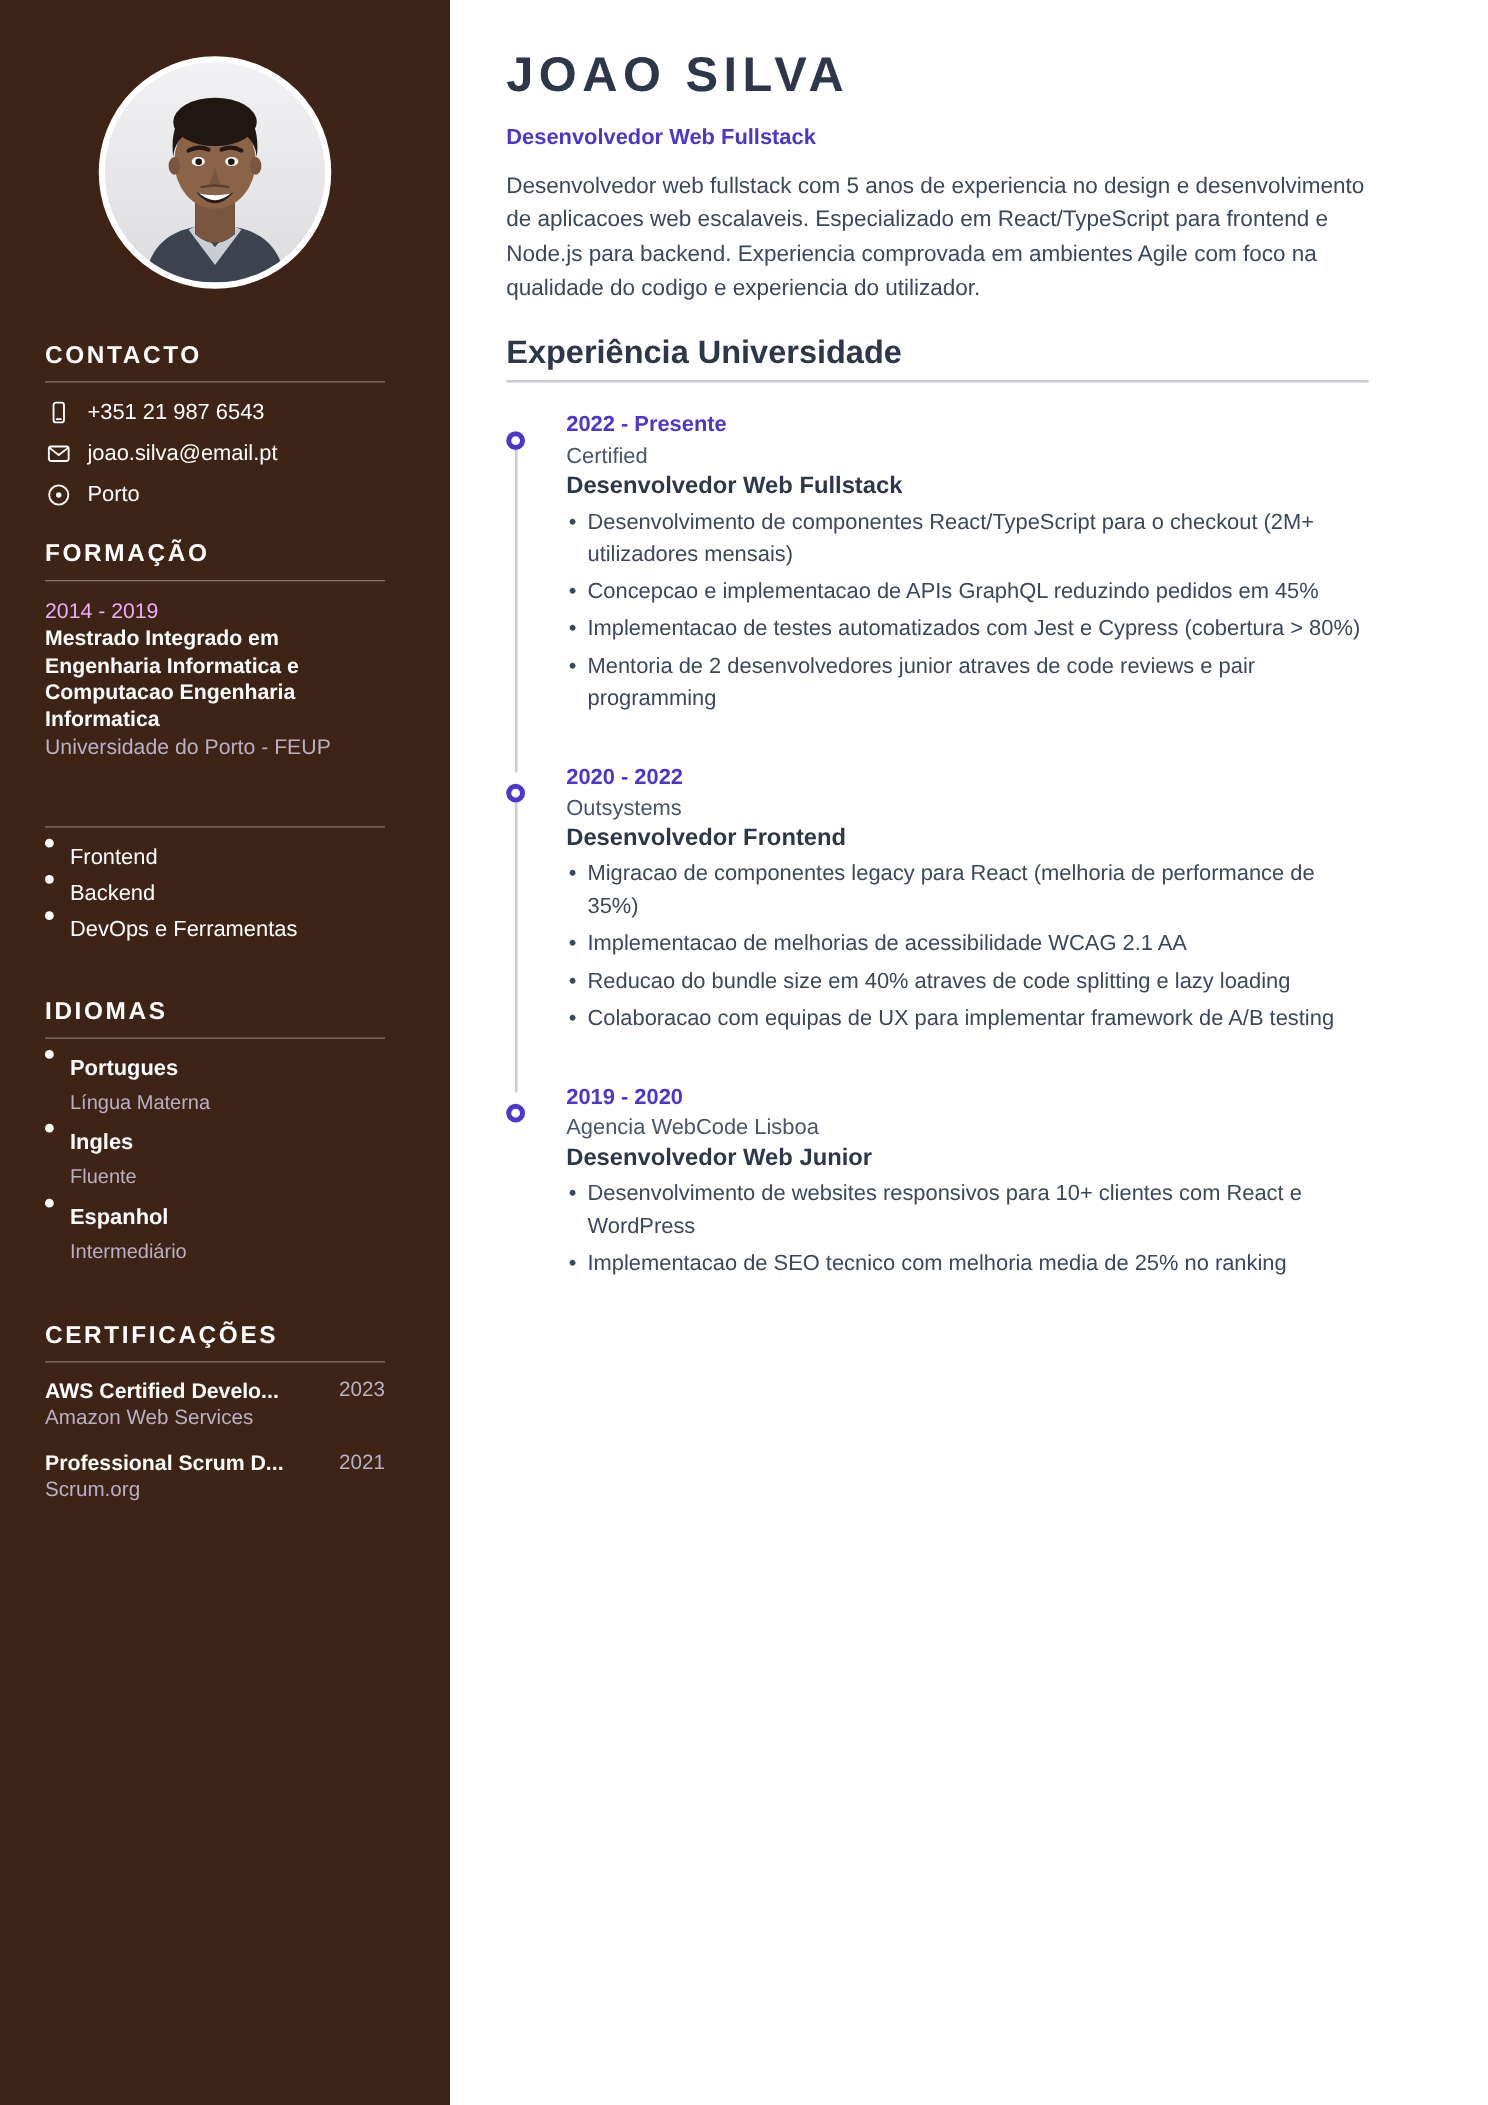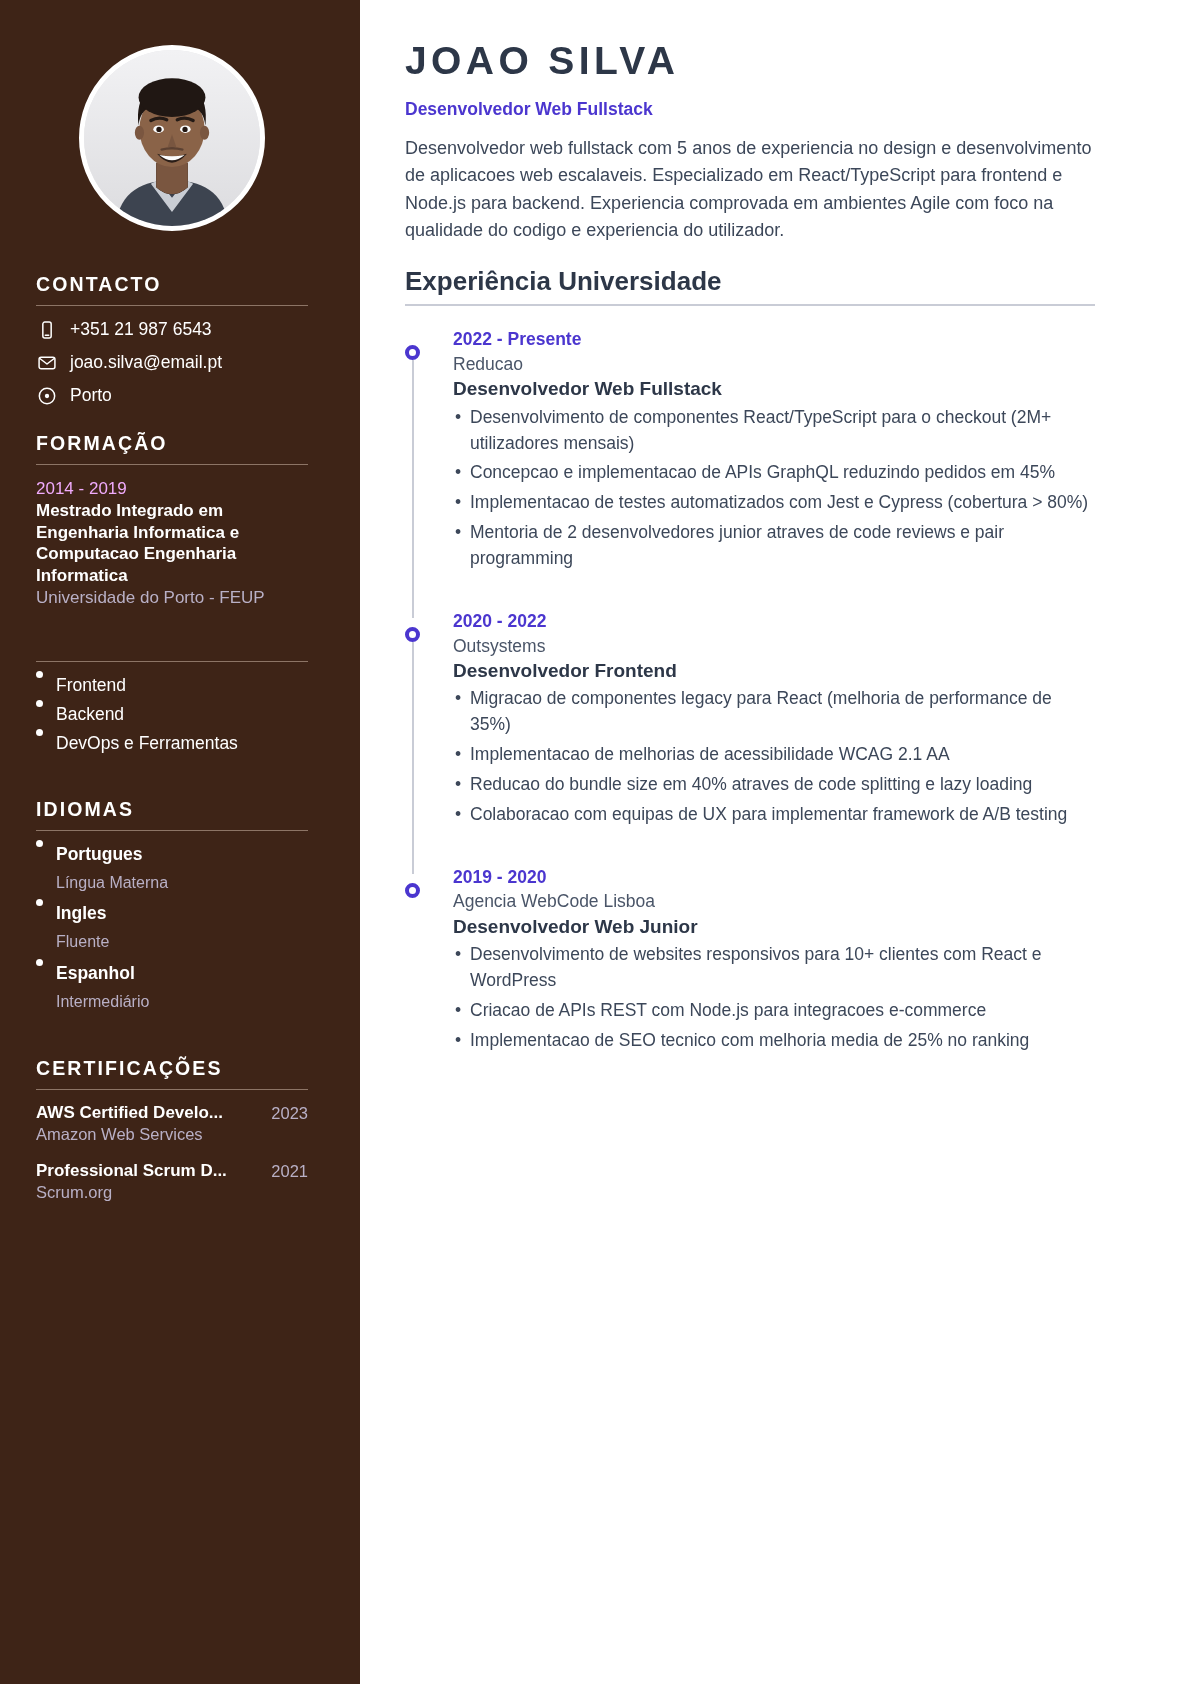--- a/index.html
+++ b/index.html
@@ -123,21 +123,21 @@
   .lang-level {
     font-size: 16px;
     color: #b9b0c6;
     margin-left: 20px;
     line-height: 1.3;
   }
 
   .cert-block { margin-bottom: 16px; }
   .cert-top {
     display: flex;
-    align-items: flex-end;
+    align-items: flex-start;
     justify-content: space-between;
     gap: 10px;
   }
   .cert-name {
     font-size: 17px;
     font-weight: bold;
     color: #ffffff;
     white-space: nowrap;
     overflow: hidden;
     text-overflow: ellipsis;
@@ -438,21 +438,21 @@
 
     <h2 class="sec-title">Experiência Universidade</h2>
     <div class="sec-rule"></div>
 
     <div class="timeline">
 
       <div class="job">
         <span class="job-marker"></span>
         <span class="job-line"></span>
         <div class="job-date">2022 - Presente</div>
-        <div class="job-company">Reducao</div>
+        <div class="job-company">Certified</div>
         <div class="job-title">Desenvolvedor Web Fullstack</div>
         <ul class="job-bullets">
           <li>Desenvolvimento de componentes React/TypeScript para o checkout (2M+ utilizadores mensais)</li>
           <li>Concepcao e implementacao de APIs GraphQL reduzindo pedidos em 45%</li>
           <li>Implementacao de testes automatizados com Jest e Cypress (cobertura &gt; 80%)</li>
           <li>Mentoria de 2 desenvolvedores junior atraves de code reviews e pair programming</li>
         </ul>
       </div>
 
       <div class="job">
@@ -470,21 +470,20 @@
       </div>
 
       <div class="job">
         <span class="job-marker"></span>
 
         <div class="job-date">2019 - 2020</div>
         <div class="job-company">Agencia WebCode Lisboa</div>
         <div class="job-title">Desenvolvedor Web Junior</div>
         <ul class="job-bullets">
           <li>Desenvolvimento de websites responsivos para 10+ clientes com React e WordPress</li>
-          <li>Criacao de APIs REST com Node.js para integracoes e-commerce</li>
           <li>Implementacao de SEO tecnico com melhoria media de 25% no ranking</li>
         </ul>
       </div>
 
     </div>
   </main>
 
 </div>
 
 </body></html>

